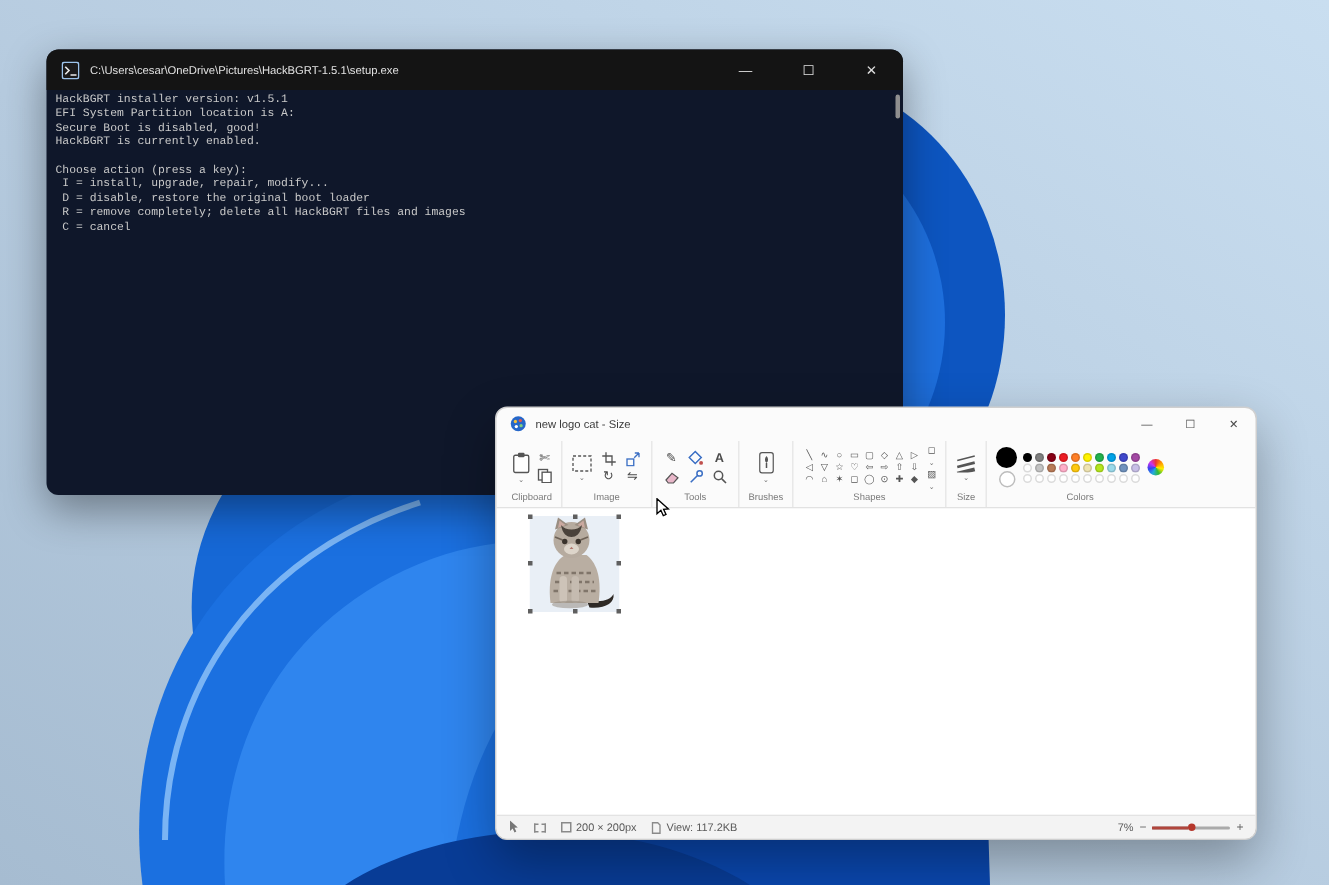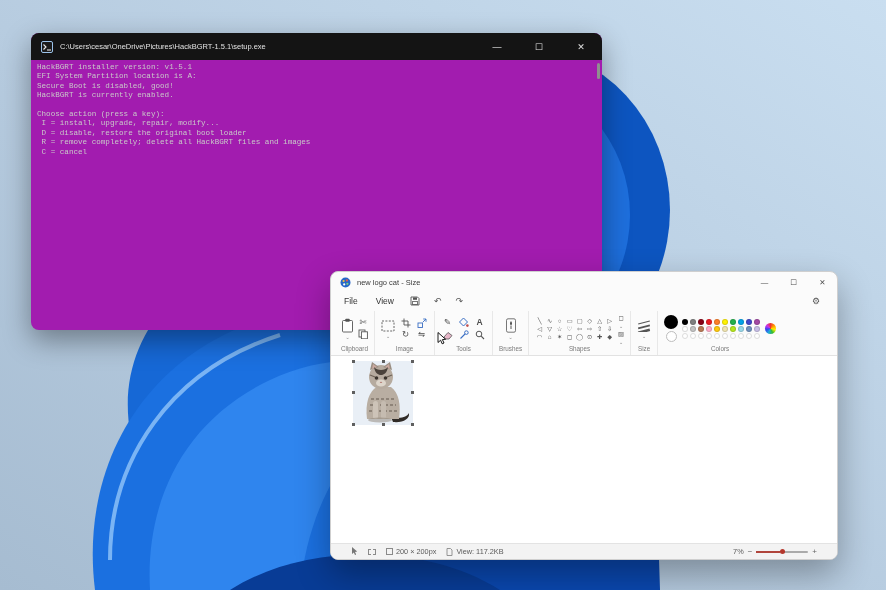--- a/index.html
+++ b/index.html
@@ -3,21 +3,21 @@
 <meta charset="utf-8">
 <style>
   html,body{margin:0;padding:0;}
   body{width:886px;height:590px;overflow:hidden;position:relative;
        font-family:"Liberation Sans",sans-serif;-webkit-font-smoothing:antialiased;}
   .desktop{position:absolute;inset:0;}
   .wallpaper{position:absolute;left:0;top:0;}
 
   
   .console{position:absolute;left:31px;top:33px;width:571px;height:297px;
-           background:#a21caf;border-radius:8px;box-shadow:0 10px 28px rgba(0,0,0,.38);}
+           background:#0f172a;border-radius:8px;box-shadow:0 10px 28px rgba(0,0,0,.38);}
   .c-title{height:27px;display:flex;align-items:center;background:#141414;
            border-radius:8px 8px 0 0;color:#dedede;}
   .c-ico{width:12px;height:12px;margin:0 7px 0 10px;display:inline-flex;}
   .c-title-text{font-size:7.5px;color:#e2e2e2;flex:1;white-space:nowrap;overflow:hidden;}
   .c-btn{width:42px;height:27px;display:flex;align-items:center;justify-content:center;
          font-size:9px;color:#e0e0e0;cursor:default;}
   .c-btn:last-child{border-radius:0 8px 0 0;}
   .c-out{margin:0;padding:3px 6px;font-family:Liberation Mono, monospace;
          font-size:7.6px;line-height:9.4px;color:#c9c9c9;white-space:pre;}
   .c-scroll{position:absolute;right:2px;top:30px;width:3px;height:16px;background:#8f8f8f;border-radius:2px;}
@@ -54,21 +54,21 @@
   .pal{display:grid;grid-template-columns:repeat(10,7px);gap:1px;}
   .sw{width:6px;height:6px;border-radius:50%;box-sizing:border-box;}
   .sw.filled{border:1px solid rgba(0,0,0,.14);}
   .sw.empty{background:#fff;border:1px solid #dcdcdc;}
   .wheel{width:11px;height:11px;border-radius:50%;
          background:conic-gradient(#e33,#f90,#fe0,#3b3,#2ad,#34e,#c3e,#e33);}
   .p-canvas{flex:1;background:#fff;position:relative;}
   .cat-sel{position:absolute;left:22px;top:5px;width:60px;height:64px;}
   .handle{position:absolute;width:3px;height:3px;background:#5f5f5f;}
   .p-status{height:15px;flex:0 0 auto;display:flex;align-items:center;background:#f3f3f3;
-            border-top:1px solid #e3e3e3;font-size:7.3px;color:#5a5a5a;padding:0 20px;gap:10px;}
+            border-top:1px solid #e3e3e3;font-size:7.3px;color:#5a5a5a;padding:0 8px;gap:10px;}
   .st-group{display:flex;align-items:center;gap:3px;white-space:nowrap;}
   .sel-ic{width:8px;height:6px;border:1px dashed #8a8a8a;box-sizing:border-box;}
   .dim-ic{width:7px;height:7px;border:1px solid #8a8a8a;box-sizing:border-box;}
   .zoomwrap{margin-left:auto;display:flex;align-items:center;gap:4px;}
   .zbtn{font-size:8px;color:#666;}
   .ztrack{position:relative;width:52px;height:2px;background:#aaa;border-radius:1px;}
   .ztrack .zfill{position:absolute;left:0;top:0;height:2px;width:45%;background:#b0453c;}
   .ztrack .zthumb{position:absolute;left:45%;top:-2px;width:5px;height:5px;border-radius:50%;background:#b5372c;}
   .mouse-cursor{position:absolute;left:106px;top:60px;z-index:5;}
 </style>
@@ -140,35 +140,20 @@
           <circle cx="7.4" cy="6.8" r="1.1" fill="#7ed07e"></circle>
           <circle cx="4.2" cy="7.4" r="1.1" fill="#ffffff"></circle>
         </svg>
       </span>
       <span class="p-title-text">new logo cat - Size</span>
       <span class="p-wbtn">—</span>
       <span class="p-wbtn">☐</span>
       <span class="p-wbtn">✕</span>
     </div>
 
-    <div class="p-menu">
-      <span class="p-menu-item">File</span>
-      <span class="p-menu-item">View</span>
-      <span class="m-ico">
-        <svg width="10" height="10" viewBox="0 0 10 10">
-          <path d="M1 1 H7.5 L9 2.5 V9 H1 Z" fill="none" stroke="#555" stroke-width="0.9"></path>
-          <rect x="3" y="1.4" width="4" height="2.4" fill="#555"></rect>
-          <rect x="2.6" y="5.4" width="4.8" height="3.2" fill="none" stroke="#555" stroke-width="0.8"></rect>
-        </svg>
-      </span>
-      <span class="m-ico">↶</span>
-      <span class="m-ico">↷</span>
-      <span class="p-spacer"></span>
-      <span class="m-ico">⚙</span>
-    </div>
 
     <div class="p-toolbar">
 
       <div class="sec">
         <div class="sec-body">
           <span class="icol">
             <svg width="13" height="15" viewBox="0 0 13 15">
               <rect x="1.5" y="2.5" width="10" height="11.5" rx="1" fill="#fff" stroke="#555" stroke-width="0.9"></rect>
               <rect x="4.3" y="0.8" width="4.4" height="3" rx="0.8" fill="#555"></rect>
             </svg>

